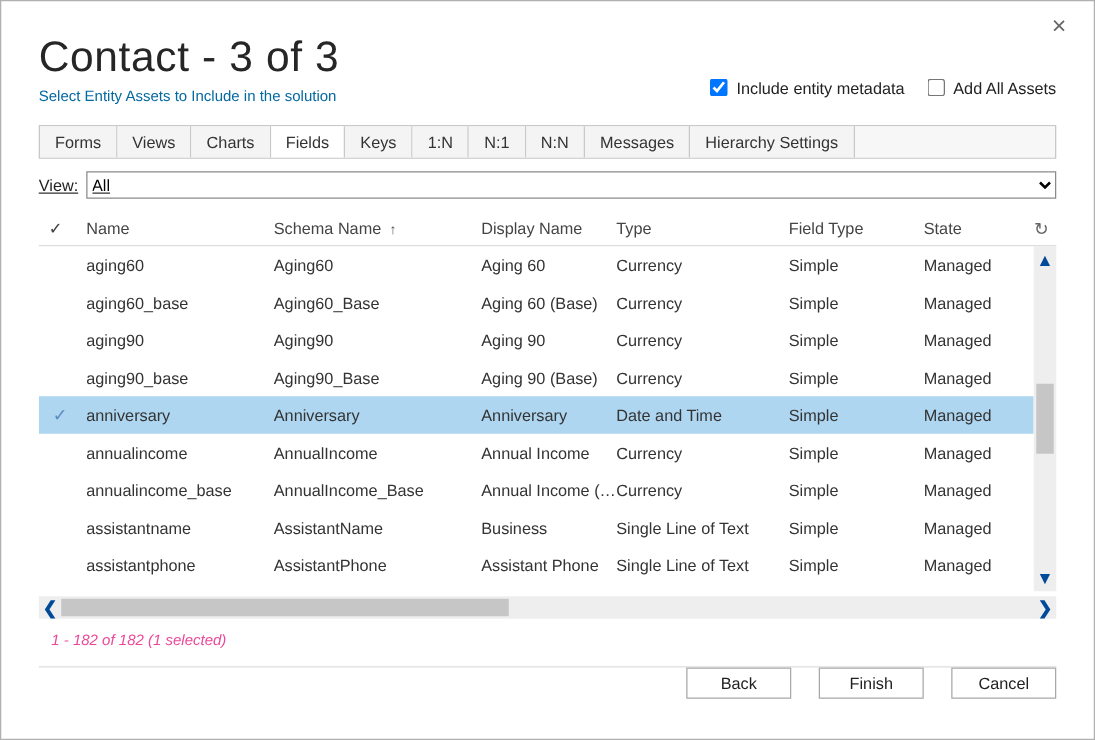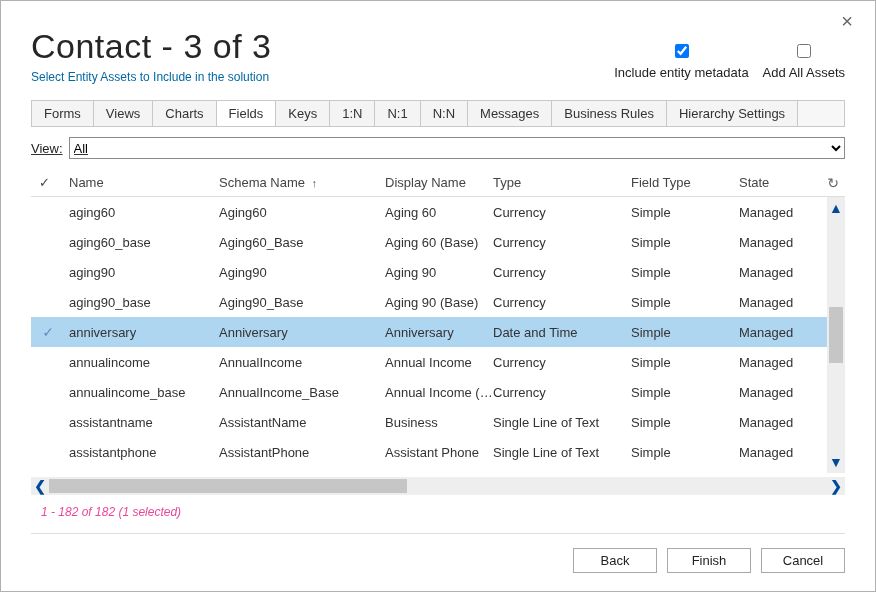--- a/index.html
+++ b/index.html
@@ -50,21 +50,20 @@
     align-items: center;
     padding-bottom: 4px;
   }
   .checks label {
     display: flex;
     align-items: center;
     gap: 4px;
     font-size: 13px;
     color: #222;
     cursor: pointer;
-    flex-direction: column;
   }
   .checks input[type=checkbox] {
     width: 14px; height: 14px;
   }
 
   .tabs {
     margin-top: 16px;
     display: flex;
     border: 1px solid #c8c8c8;
     background: #f7f7f7;
@@ -212,22 +211,21 @@
     padding-left: 10px;
     font-style: italic;
   }
   .divider {
     margin-top: 14px;
     border-top: 1px solid #ddd;
   }
   .footer-btns {
     display: flex;
     justify-content: flex-end;
-    gap: 10px;
-    margin-top: 14px;
+    gap: 22px;
     align-items: flex-end;
   }
   .footer-btns button {
     width: 84px;
     height: 25px;
     background: #fff;
     border: 1px solid #a8a8a8;
     font-size: 13px;
     color: #222;
     cursor: pointer;
@@ -260,21 +258,20 @@
   <div class="tabs" id="tabs">
       <div class="tab">Forms</div>
       <div class="tab">Views</div>
       <div class="tab">Charts</div>
       <div class="tab active">Fields</div>
       <div class="tab">Keys</div>
       <div class="tab">1:N</div>
       <div class="tab">N:1</div>
       <div class="tab">N:N</div>
       <div class="tab">Messages</div>
-      <div class="tab">Business Rules</div>
       <div class="tab">Hierarchy Settings</div>
       <div class="tab" style="cursor: default; background: rgb(247, 247, 247);"></div>
     </div>
 
   <div class="view-row">
     <label>View:</label>
     <select id="view-select"><option>All</option></select>
   </div>
 
   <div class="grid-header">

